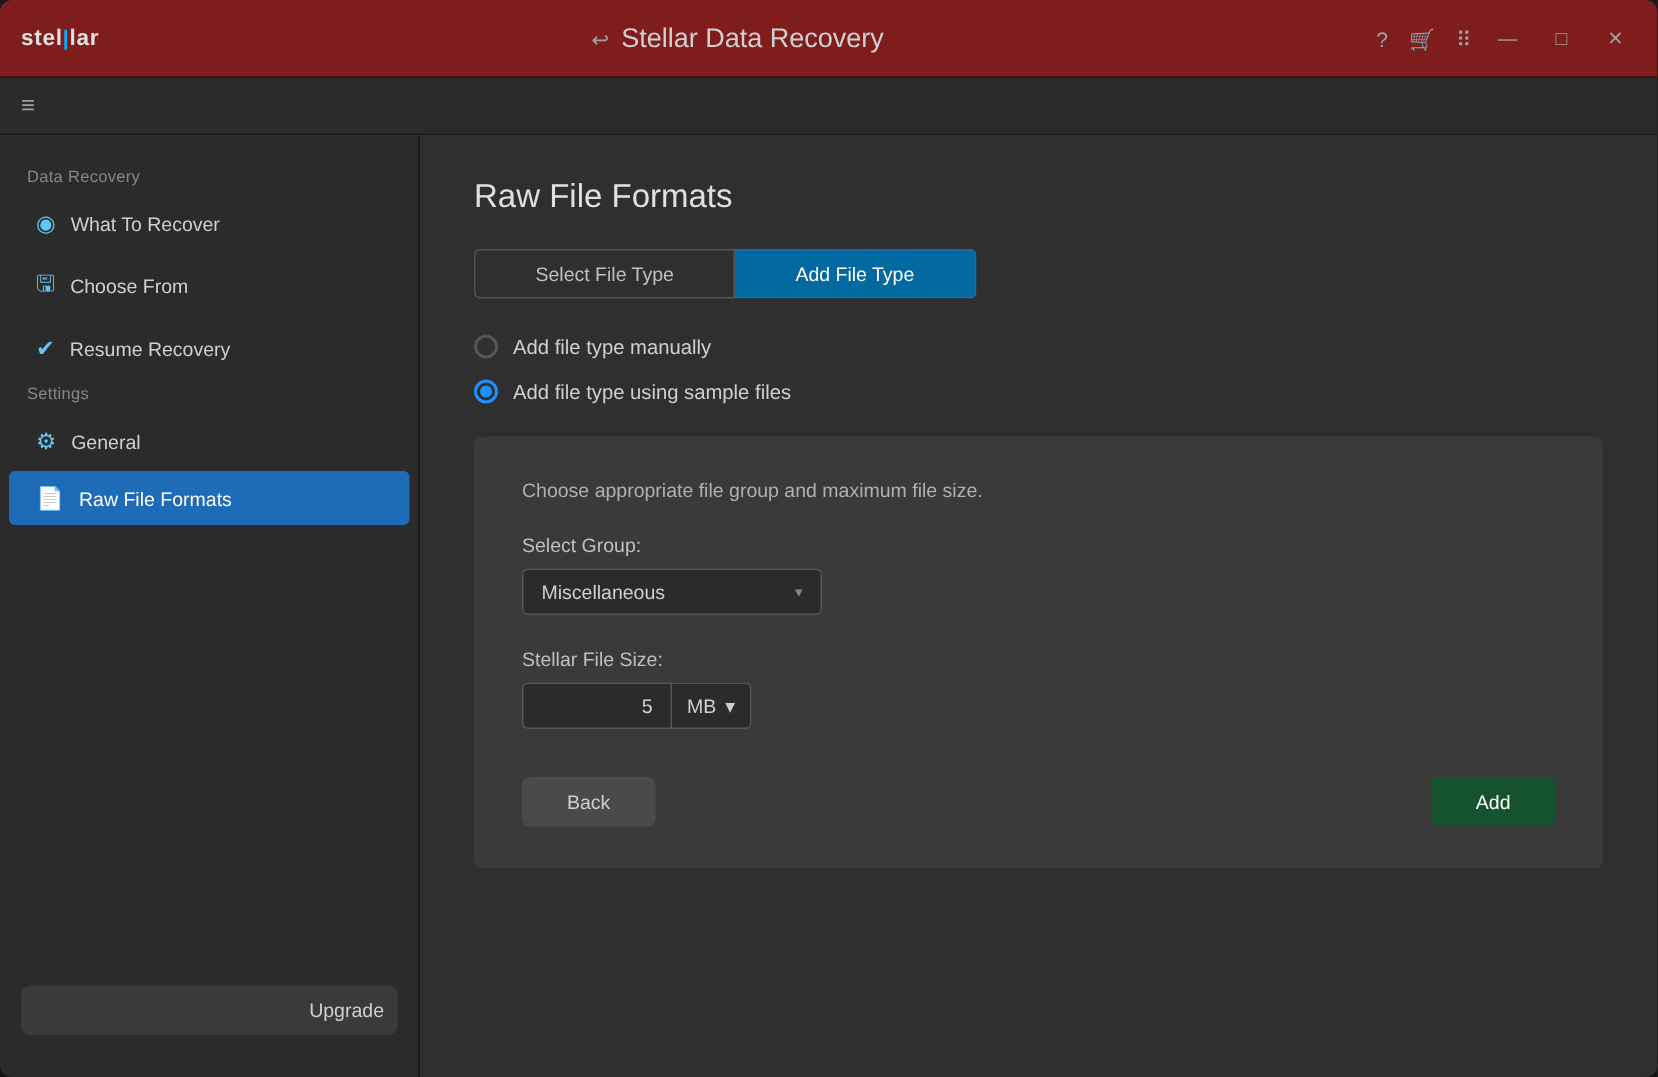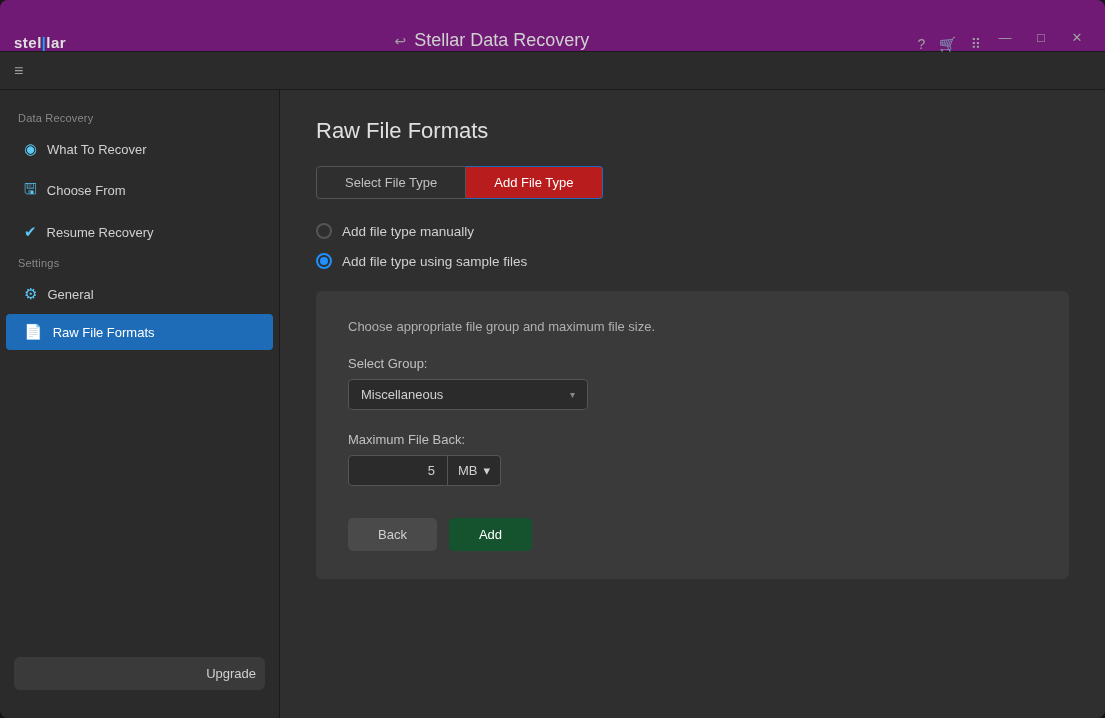--- a/index.html
+++ b/index.html
@@ -18,23 +18,23 @@
       background: #232323;
       border-radius: 8px;
       overflow: hidden;
       display: flex;
       flex-direction: column;
       box-shadow: 0 10px 40px rgba(0,0,0,0.6);
     }
     
     .titlebar {
       height: 52px;
-      background: #701a75;
-      display: flex;
-      align-items: flex-end;
+      background: #7f1d1d;
+      display: flex;
+      align-items: center;
       padding: 0 14px;
       border-bottom: 1px solid #1a1a1a;
       flex-shrink: 0;
     }
     .titlebar-logo {
       display: flex;
       align-items: center;
       gap: 6px;
     }
     .logo-text {
@@ -184,36 +184,36 @@
       font-weight: 500;
       color: #e0e0e0;
       margin-bottom: 22px;
     }
     
     .tab-bar {
       display: flex;
       margin-bottom: 24px;
     }
     .tab-btn {
-      padding: 8px 28px;
+      padding: 8px 40px;
       font-size: 13px;
       cursor: pointer;
       border: 1px solid #555;
       background: #2f2f2f;
       color: #c0c0c0;
     }
     .tab-btn:first-child {
       border-radius: 4px 0 0 4px;
     }
     .tab-btn:last-child {
       border-radius: 0 4px 4px 0;
       border-left: none;
     }
     .tab-btn.active {
-      background: #b91c1c;
+      background: #0369a1;
       color: #ffffff;
       border-color: #1e6bb8;
     }
     
     .radio-group {
       display: flex;
       flex-direction: column;
       gap: 14px;
       margin-bottom: 22px;
     }
@@ -276,21 +276,21 @@
     .select-box {
       background: #2b2b2b;
       border: 1px solid #555;
       border-radius: 4px;
       color: #d0d0d0;
       padding: 7px 12px;
       font-size: 13px;
       display: flex;
       align-items: center;
       justify-content: space-between;
-      width: 240px;
+      width: 200px;
       cursor: pointer;
     }
     .select-arrow {
       color: #888;
       font-size: 10px;
       margin-left: 12px;
     }
     .file-size-row {
       display: flex;
       align-items: center;
@@ -314,21 +314,21 @@
       color: #d0d0d0;
       padding: 7px 10px;
       font-size: 13px;
       display: flex;
       align-items: center;
       gap: 6px;
       cursor: pointer;
     }
     .box-footer {
       display: flex;
-      justify-content: flex-start;
+      justify-content: space-between;
       gap: 12px;
       margin-top: 32px;
     }
     .btn-back {
       padding: 9px 30px;
       background: #4a4a4a;
       border: none;
       border-radius: 5px;
       color: #d0d0d0;
       font-size: 13px;
@@ -431,21 +431,21 @@
         <div class="content-box-desc">Choose appropriate file group and maximum file size.</div>
 
         <div class="field-label">Select Group:</div>
         <div class="select-group">
           <div class="select-box">
             <span>Miscellaneous</span>
             <span class="select-arrow">▾</span>
           </div>
         </div>
 
-        <div class="field-label">Maximum File Back:</div>
+        <div class="field-label">Stellar File Size:</div>
         <div class="file-size-row">
           <input type="text" class="size-input" value="5" style="">
           <div class="unit-select">
             <span>MB</span>
             <span>▾</span>
           </div>
         </div>
 
         <div class="box-footer">
           <button class="btn-back">Back</button>

